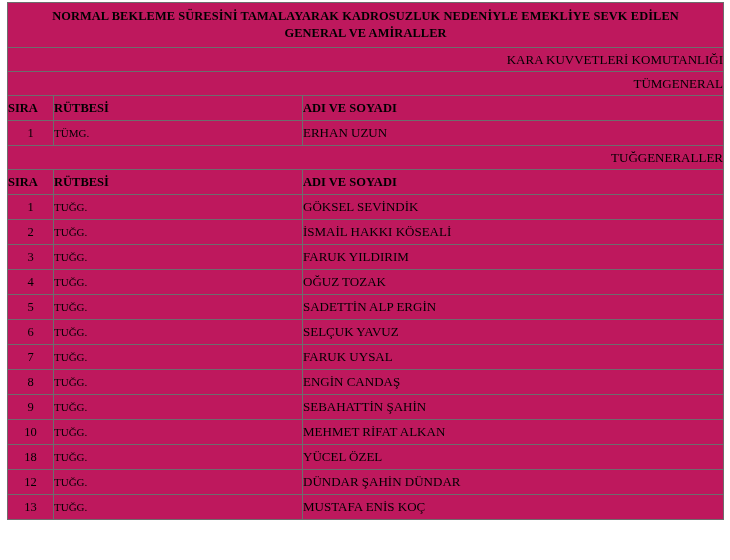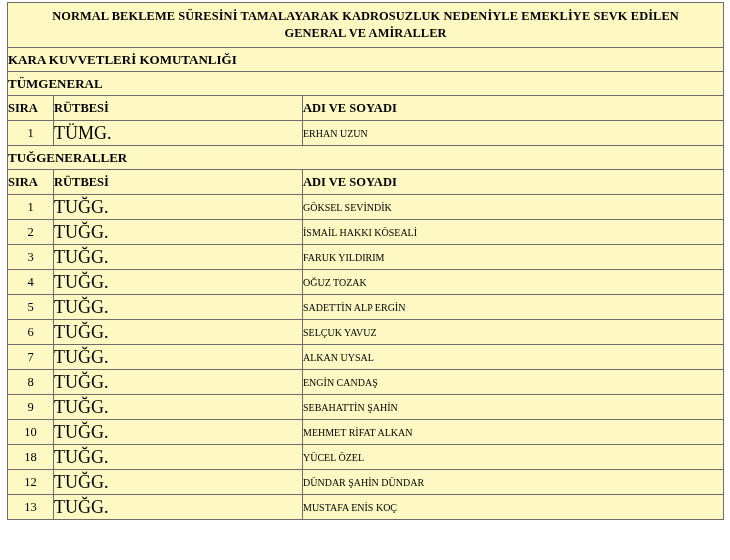--- a/index.html
+++ b/index.html
@@ -25,70 +25,70 @@
     width: 716px;
     border-collapse: collapse;
     table-layout: fixed;
     background: #ffffff;
   }
   table.sheet td {
     border: 1px solid #6d6d6d;
     padding: 0;
     vertical-align: middle;
     color: #000000;
-    background: #fef9c3;
+    background: #be185d;
   }
   
   col.c-sira  { width: 46px; }
   col.c-rut   { width: 249px; }
   col.c-adi   { width: 421px; }
 
   
   td.title-cell {
     height: 45px;
     text-align: center;
     font-weight: bold;
     font-size: 12.4px;
     line-height: 17px;
     letter-spacing: 0.1px;
     padding: 4px 10px 4px 10px;
   }
   
   td.section-cell {
     background: #d4d4d4;
     height: 24px;
-    font-weight: bold;
+    font-weight: normal;
     font-size: 13px;
     padding: 0 5px 0 6px;
-    text-align: left;
+    text-align: right;
   }
   
   td.colhead {
     height: 25px;
     font-weight: bold;
     font-size: 12.5px;
     padding: 0 4px;
   }
   
   td.cell-sira {
     height: 25px;
     text-align: center;
     font-size: 12.5px;
     padding: 0 3px;
   }
   td.cell-rut {
     height: 25px;
     text-align: left;
-    font-size: 18px;
+    font-size: 11px;
     padding: 0 4px 0 6px;
   }
   td.cell-adi {
     height: 25px;
     text-align: left;
-    font-size: 10px;
+    font-size: 13px;
     padding: 0 4px 0 6px;
   }
 </style>
 </head>
 <body>
 
 <div id="doc">
   <table class="sheet">
     <colgroup>
       <col class="c-sira">
@@ -161,21 +161,21 @@
         <td class="cell-adi">SADETTİN ALP ERGİN</td>
       </tr>
       <tr>
         <td class="cell-sira">6</td>
         <td class="cell-rut">TUĞG.</td>
         <td class="cell-adi">SELÇUK YAVUZ</td>
       </tr>
       <tr>
         <td class="cell-sira">7</td>
         <td class="cell-rut">TUĞG.</td>
-        <td class="cell-adi">ALKAN UYSAL</td>
+        <td class="cell-adi">FARUK UYSAL</td>
       </tr>
       <tr>
         <td class="cell-sira">8</td>
         <td class="cell-rut">TUĞG.</td>
         <td class="cell-adi">ENGİN CANDAŞ</td>
       </tr>
       <tr>
         <td class="cell-sira">9</td>
         <td class="cell-rut">TUĞG.</td>
         <td class="cell-adi">SEBAHATTİN ŞAHİN</td>

